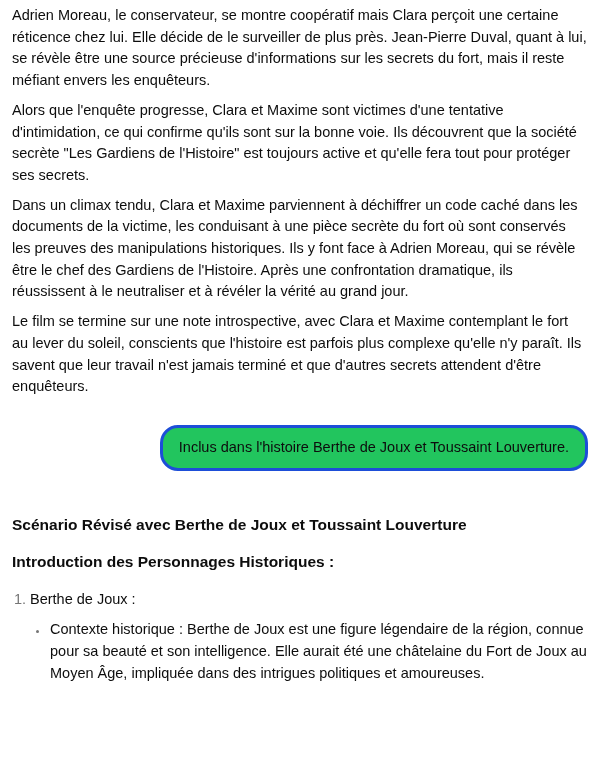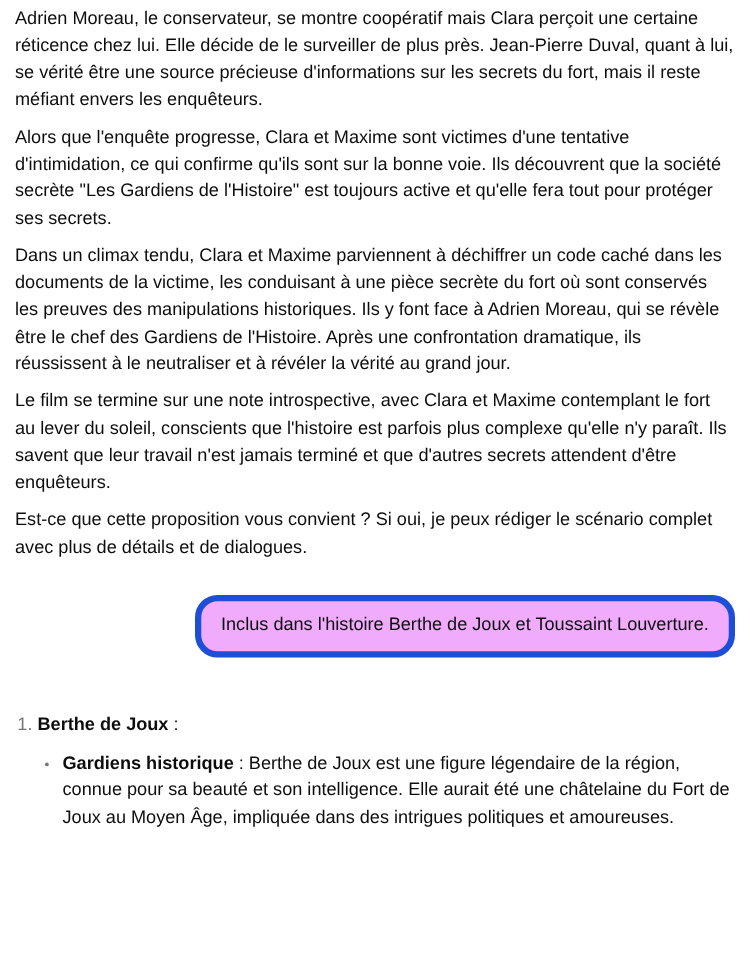--- a/index.html
+++ b/index.html
@@ -21,22 +21,22 @@
   .assistant-message p {
     margin: 0 0 8px 0;
   }
   .user-row {
     display: flex;
     justify-content: flex-end;
     margin: 27px 0 44px 0;
   }
   .user-bubble {
     max-width: 440px;
-    background: #f0abfc;
-    border: 5px solid #1d4ed8;
+    background: #22c55e;
+    border: 3px solid #1d4ed8;
     border-radius: 18px;
     padding: 9px 16px;
   }
   h3 {
     font-size: 15.5px;
     font-weight: 700;
     line-height: 20px;
     margin: 6px 0 17px 0;
   }
   ol.numbered-list {
@@ -53,51 +53,52 @@
     list-style: disc;
   }
   ul.bullet-list > li {
     margin: 0 0 2px 0;
     padding-left: 1px;
   }
   ul.bullet-list > li::marker {
     color: #757575;
     font-size: 11px;
   }
-  strong { font-weight: 700; }
+  strong { font-weight: 400; }
 </style>
 </head>
 <body>
 
 <div class="chat">
 
   <div class="assistant-message">
-    <p>Adrien Moreau, le conservateur, se montre coopératif mais Clara perçoit une certaine réticence chez lui. Elle décide de le surveiller de plus près. Jean-Pierre Duval, quant à lui, se vérité être une source précieuse d'informations sur les secrets du fort, mais il reste méfiant envers les enquêteurs.</p>
+    <p>Adrien Moreau, le conservateur, se montre coopératif mais Clara perçoit une certaine réticence chez lui. Elle décide de le surveiller de plus près. Jean-Pierre Duval, quant à lui, se révèle être une source précieuse d'informations sur les secrets du fort, mais il reste méfiant envers les enquêteurs.</p>
     <p>Alors que l'enquête progresse, Clara et Maxime sont victimes d'une tentative d'intimidation, ce qui confirme qu'ils sont sur la bonne voie. Ils découvrent que la société secrète "Les Gardiens de l'Histoire" est toujours active et qu'elle fera tout pour protéger ses secrets.</p>
     <p>Dans un climax tendu, Clara et Maxime parviennent à déchiffrer un code caché dans les documents de la victime, les conduisant à une pièce secrète du fort où sont conservés les preuves des manipulations historiques. Ils y font face à Adrien Moreau, qui se révèle être le chef des Gardiens de l'Histoire. Après une confrontation dramatique, ils réussissent à le neutraliser et à révéler la vérité au grand jour.</p>
     <p>Le film se termine sur une note introspective, avec Clara et Maxime contemplant le fort au lever du soleil, conscients que l'histoire est parfois plus complexe qu'elle n'y paraît. Ils savent que leur travail n'est jamais terminé et que d'autres secrets attendent d'être enquêteurs.</p>
-    <p>Est-ce que cette proposition vous convient ? Si oui, je peux rédiger le scénario complet avec plus de détails et de dialogues.</p>
   </div>
 
   <div class="user-row">
     <div class="user-bubble">
       <span>Inclus dans l'histoire Berthe de Joux et Toussaint Louverture.</span>
     </div>
   </div>
 
   <div class="assistant-message">
 
+    <h3>Scénario Révisé avec Berthe de Joux et Toussaint Louverture</h3>
 
+    <h3>Introduction des Personnages Historiques :</h3>
 
     <ol class="numbered-list">
       <li>
         <strong>Berthe de Joux</strong><span> :</span>
         <ul class="bullet-list">
           <li>
-            <strong>Gardiens historique</strong><span> : Berthe de Joux est une figure légendaire de la région, connue pour sa beauté et son intelligence. Elle aurait été une châtelaine du Fort de Joux au Moyen Âge, impliquée dans des intrigues politiques et amoureuses.</span>
+            <strong>Contexte historique</strong><span> : Berthe de Joux est une figure légendaire de la région, connue pour sa beauté et son intelligence. Elle aurait été une châtelaine du Fort de Joux au Moyen Âge, impliquée dans des intrigues politiques et amoureuses.</span>
           </li>
 
         </ul>
       </li>
     </ol>
   </div>
 
 </div>
 
 </body></html>

